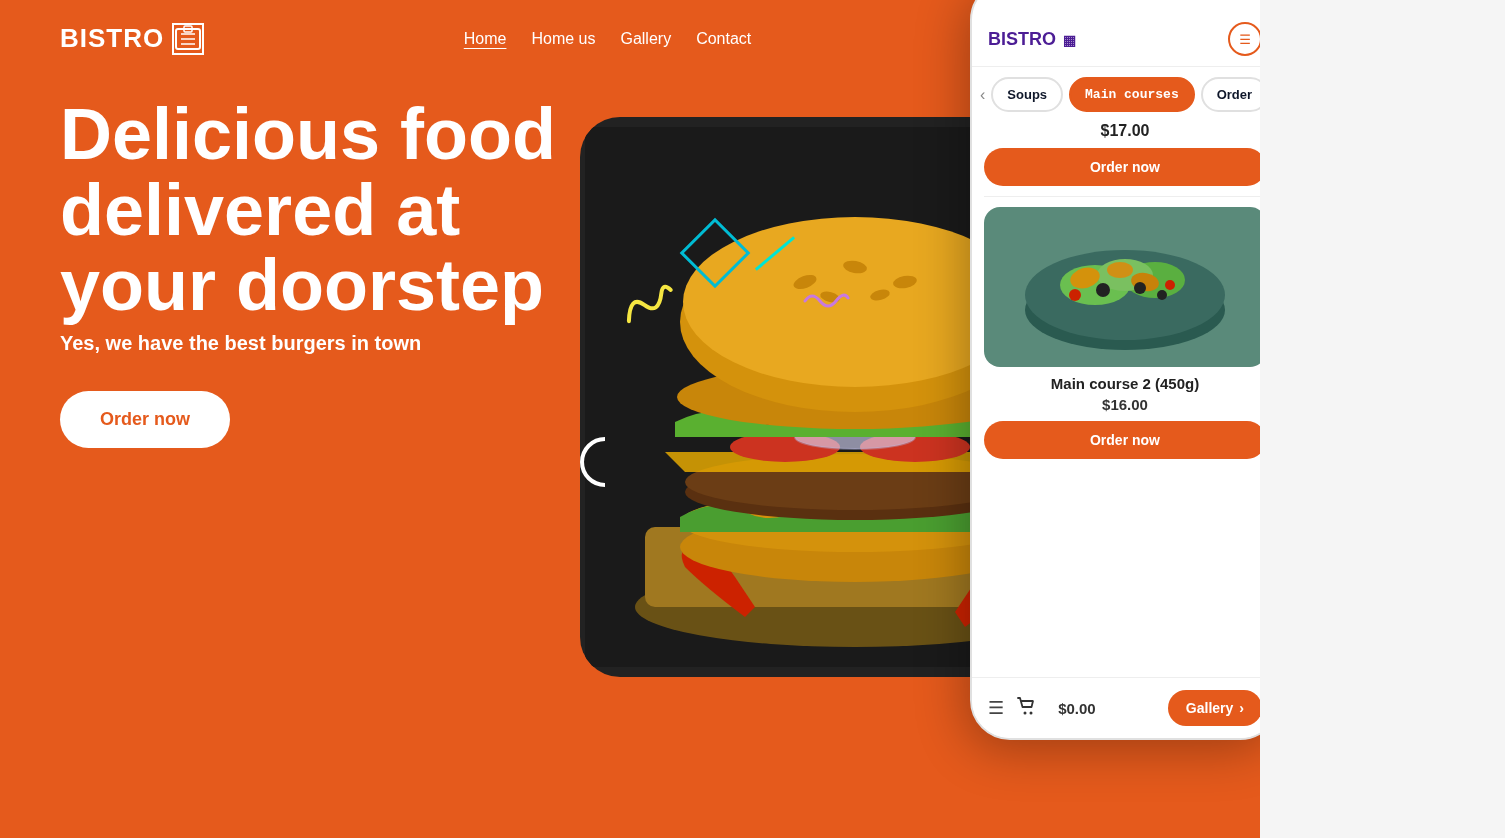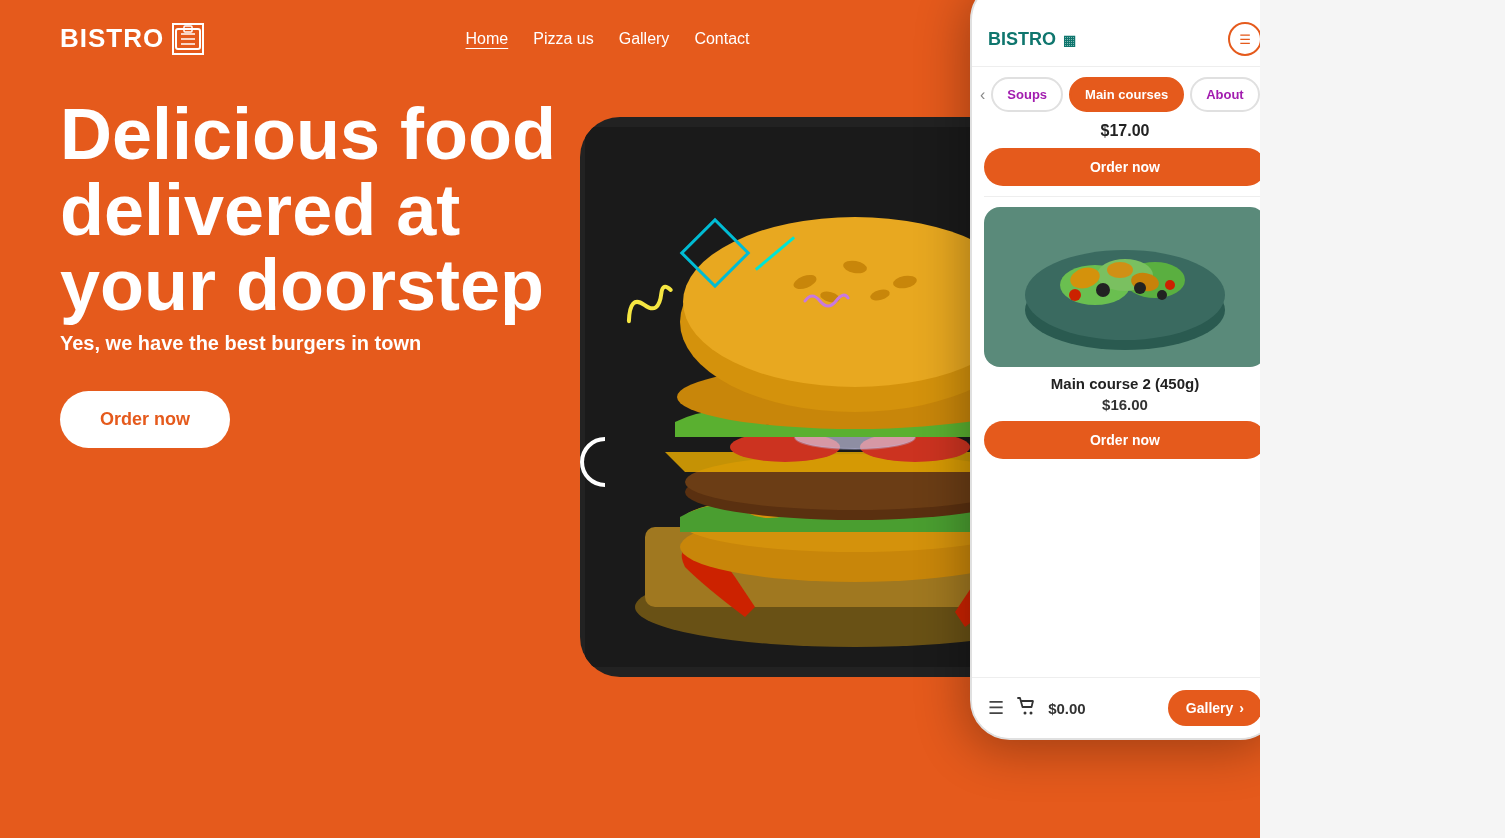--- a/index.html
+++ b/index.html
@@ -230,21 +230,21 @@
     .phone-navbar {
       display: flex;
       align-items: center;
       justify-content: space-between;
       padding: 10px 16px;
       border-bottom: 1px solid #eee;
     }
     .phone-logo-text {
       font-size: 18px;
       font-weight: 900;
-      color: #0f766e;
+      color: #4c1d95;
     }
     .phone-menu-btn {
       width: 34px;
       height: 34px;
       border: 2px solid #e55a1c;
       border-radius: 50%;
       display: flex;
       align-items: center;
       justify-content: center;
       cursor: pointer;
@@ -263,27 +263,28 @@
       overflow: hidden;
     }
     .phone-tab {
       padding: 8px 14px;
       border-radius: 20px;
       font-size: 13px;
       font-weight: 600;
       cursor: pointer;
       border: 2px solid #e0e0e0;
       background: white;
-      color: #a21caf;
+      color: #0f172a;
       white-space: nowrap;
     }
     .phone-tab.active {
       background: #e55a1c;
       color: white;
       border-color: #e55a1c;
+      font-family: Liberation Mono, monospace;
     }
     .phone-arrow {
       font-size: 16px;
       color: #888;
       cursor: pointer;
       flex-shrink: 0;
     }
 
     
     .phone-menu-items {
@@ -366,21 +367,21 @@
       gap: 12px;
     }
     .hamburger-icon {
       font-size: 18px;
       color: #444;
       cursor: pointer;
     }
     .cart-info {
       display: flex;
       align-items: center;
-      gap: 12px;
+      gap: 22px;
       font-size: 15px;
       font-weight: 600;
       color: #333;
     }
     .cart-icon {
       font-size: 18px;
       color: #333;
     }
     .checkout-btn {
       background: #e55a1c;
@@ -413,21 +414,21 @@
           <rect x="10" y="1" width="8" height="6" rx="1" stroke="white" stroke-width="1.5" fill="none"></rect>
         </svg>
       </div>
     </div>
 
     <ul class="nav-links">
       <li class="active">
         <a href="#">Home</a>
       </li>
       <li>
-        <a href="#">Pizza us</a>
+        <a href="#">Home us</a>
       </li>
       <li>
         <a href="#">Gallery</a>
       </li>
       <li>
         <a href="#">Contact</a>
       </li>
     </ul>
 
     <div class="nav-right">
@@ -525,21 +526,21 @@
         </div>
         <div class="phone-menu-btn">
           <span class="phone-menu-icon">☰</span>
         </div>
       </div>
 
       <div class="phone-tabs">
         <span class="phone-arrow">‹</span>
         <button class="phone-tab">Soups</button>
         <button class="phone-tab active">Main courses</button>
-        <button class="phone-tab">About</button>
+        <button class="phone-tab">Order</button>
 
       </div>
 
       <div class="phone-menu-items">
 
         <div class="phone-item-partial">
           <div class="item-price-partial">$17.00</div>
           <button class="item-order-btn">Order now</button>
         </div>
 

